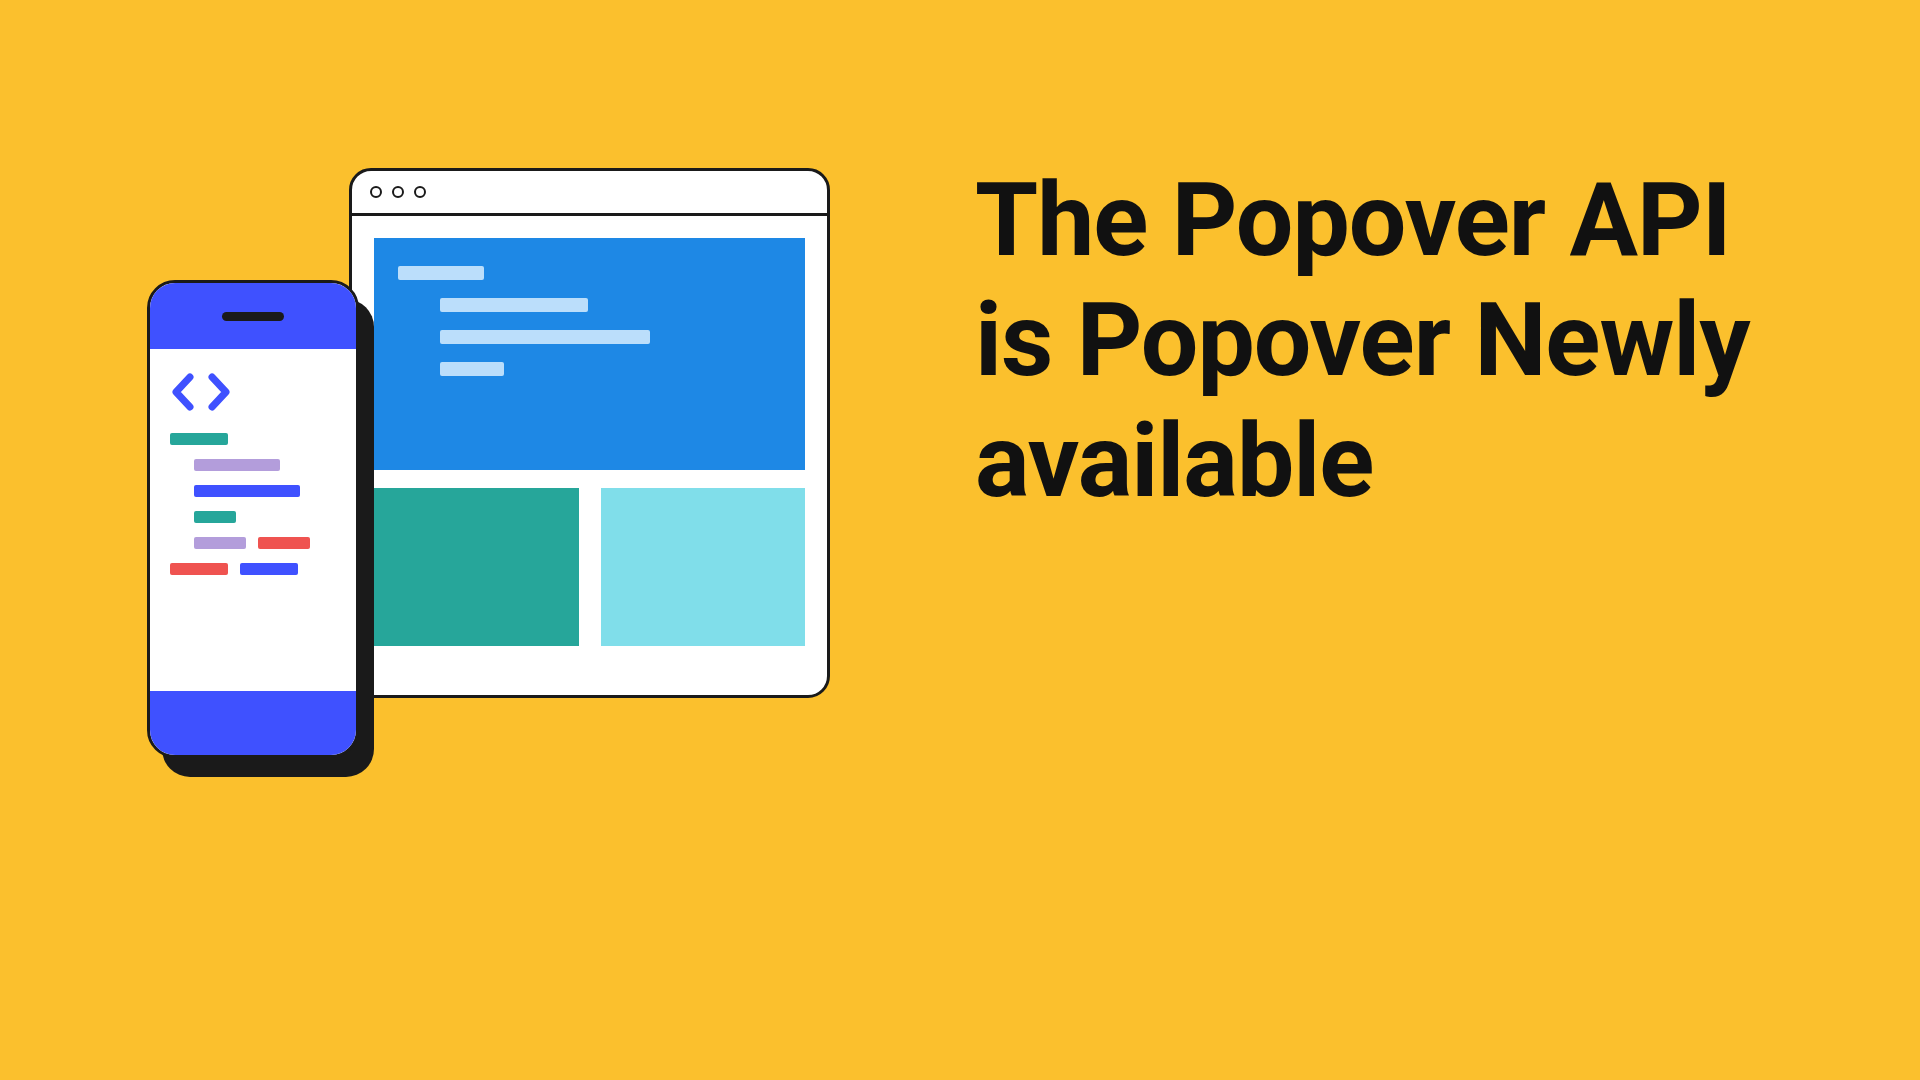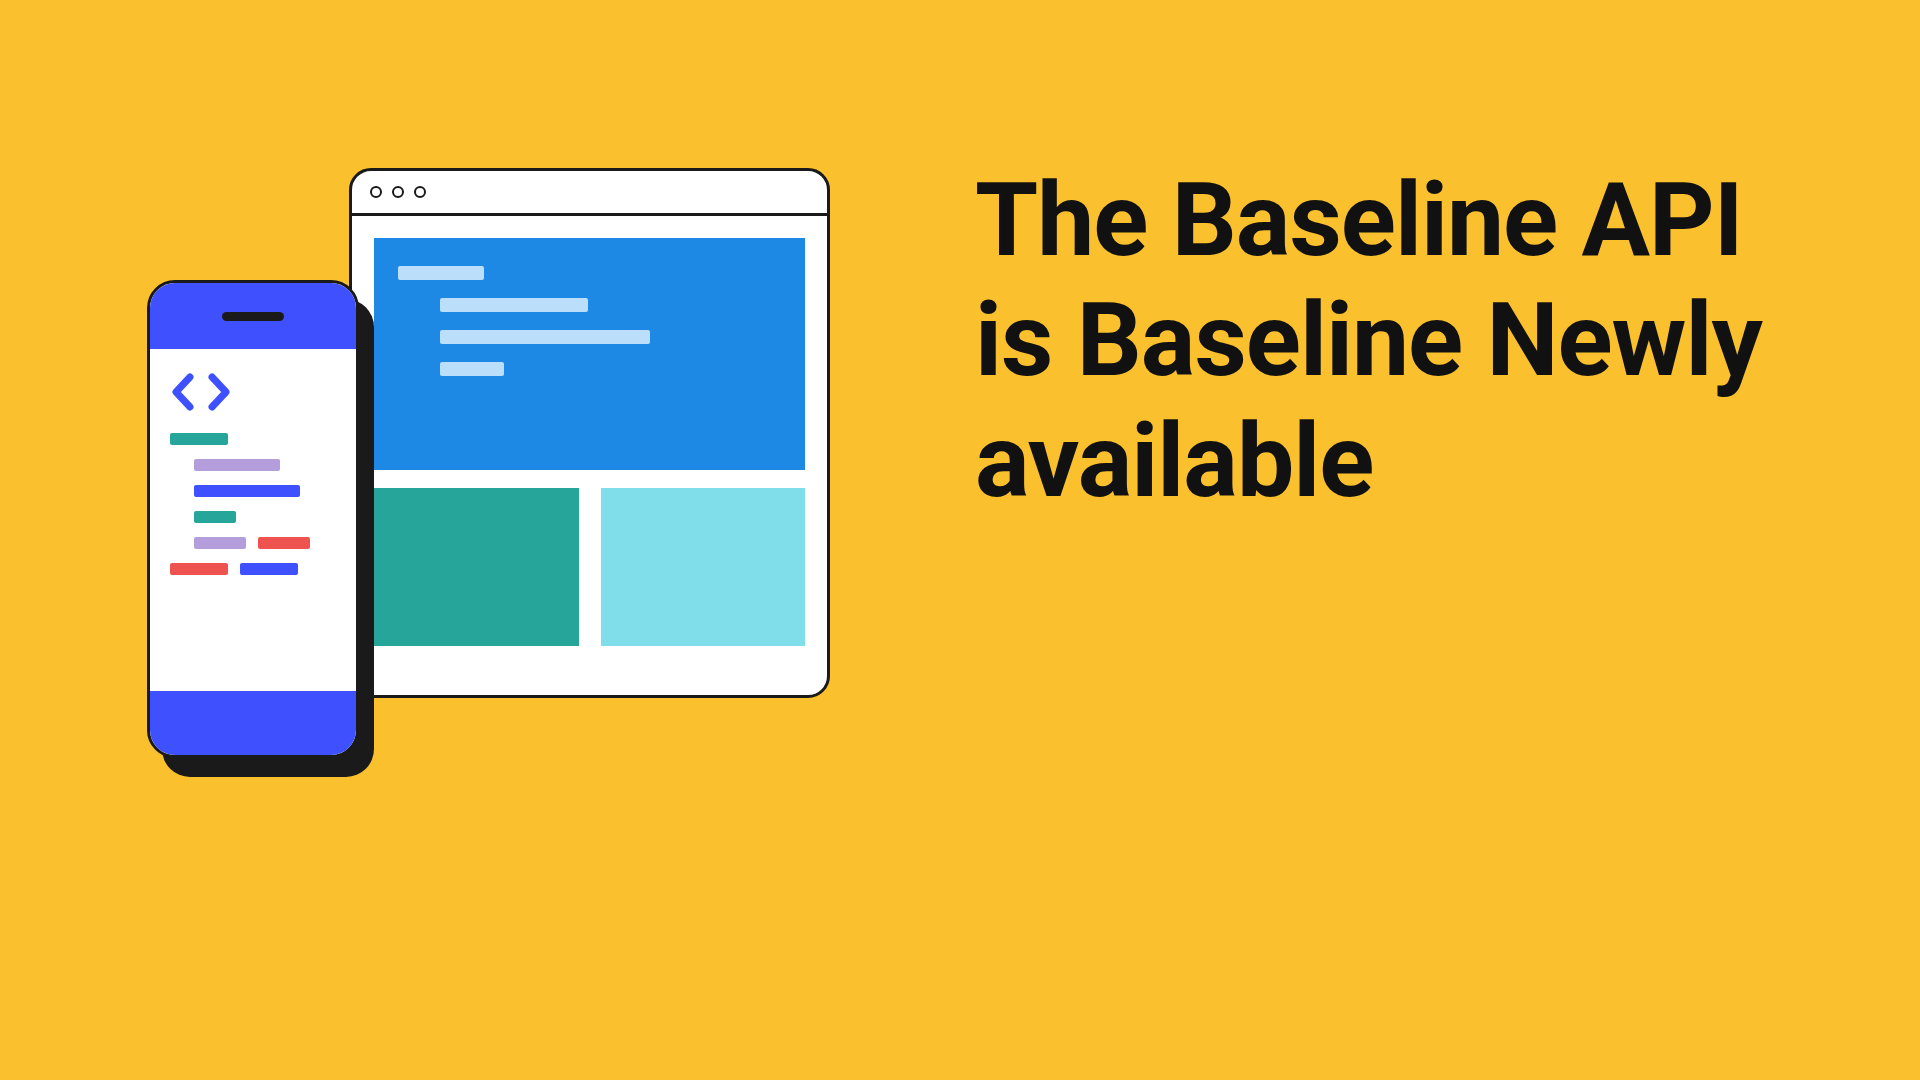--- a/index.html
+++ b/index.html
@@ -190,15 +190,15 @@
         <div class="b"></div>
       </div>
       <div class="cl-row2">
         <div class="a"></div>
         <div class="b"></div>
       </div>
     </div>
     <div class="phone-bottom"></div>
   </div>
 
-  <h1 class="headline">The Baseline API is Baseline Newly available</h1>
+  <h1 class="headline">The Popover API is Popover Newly available</h1>
 
 </div>
 
 </body></html>

